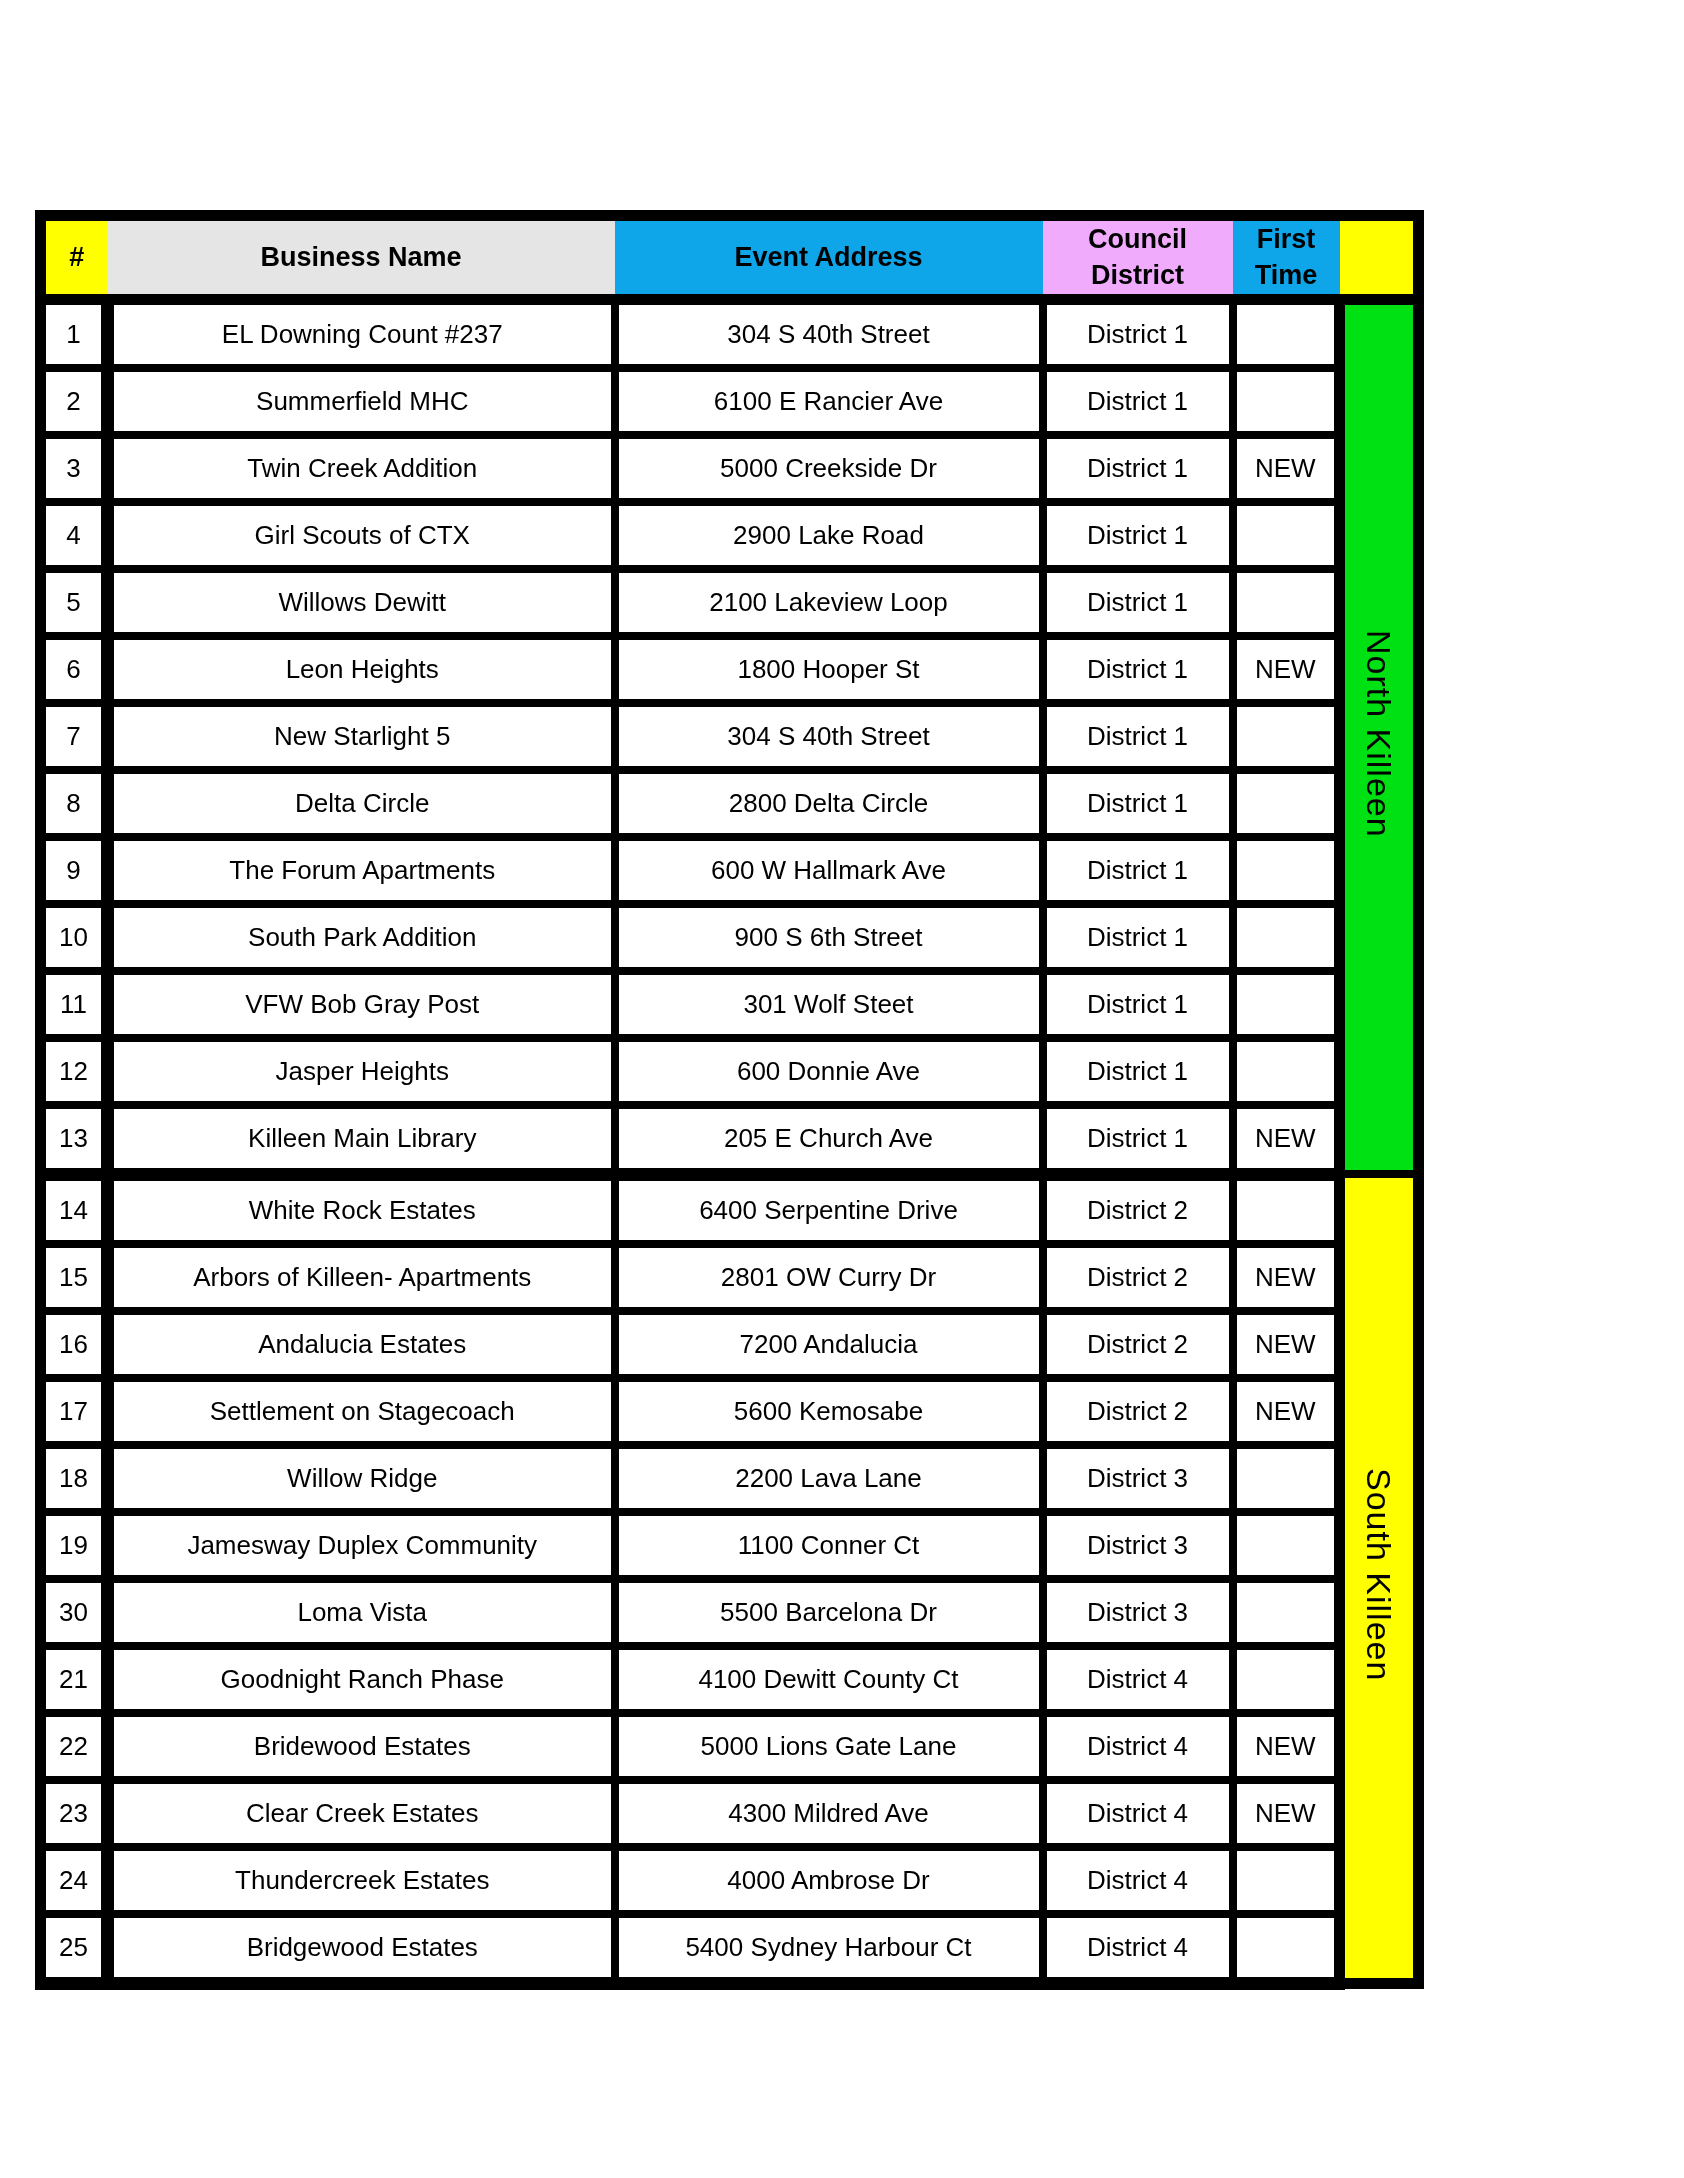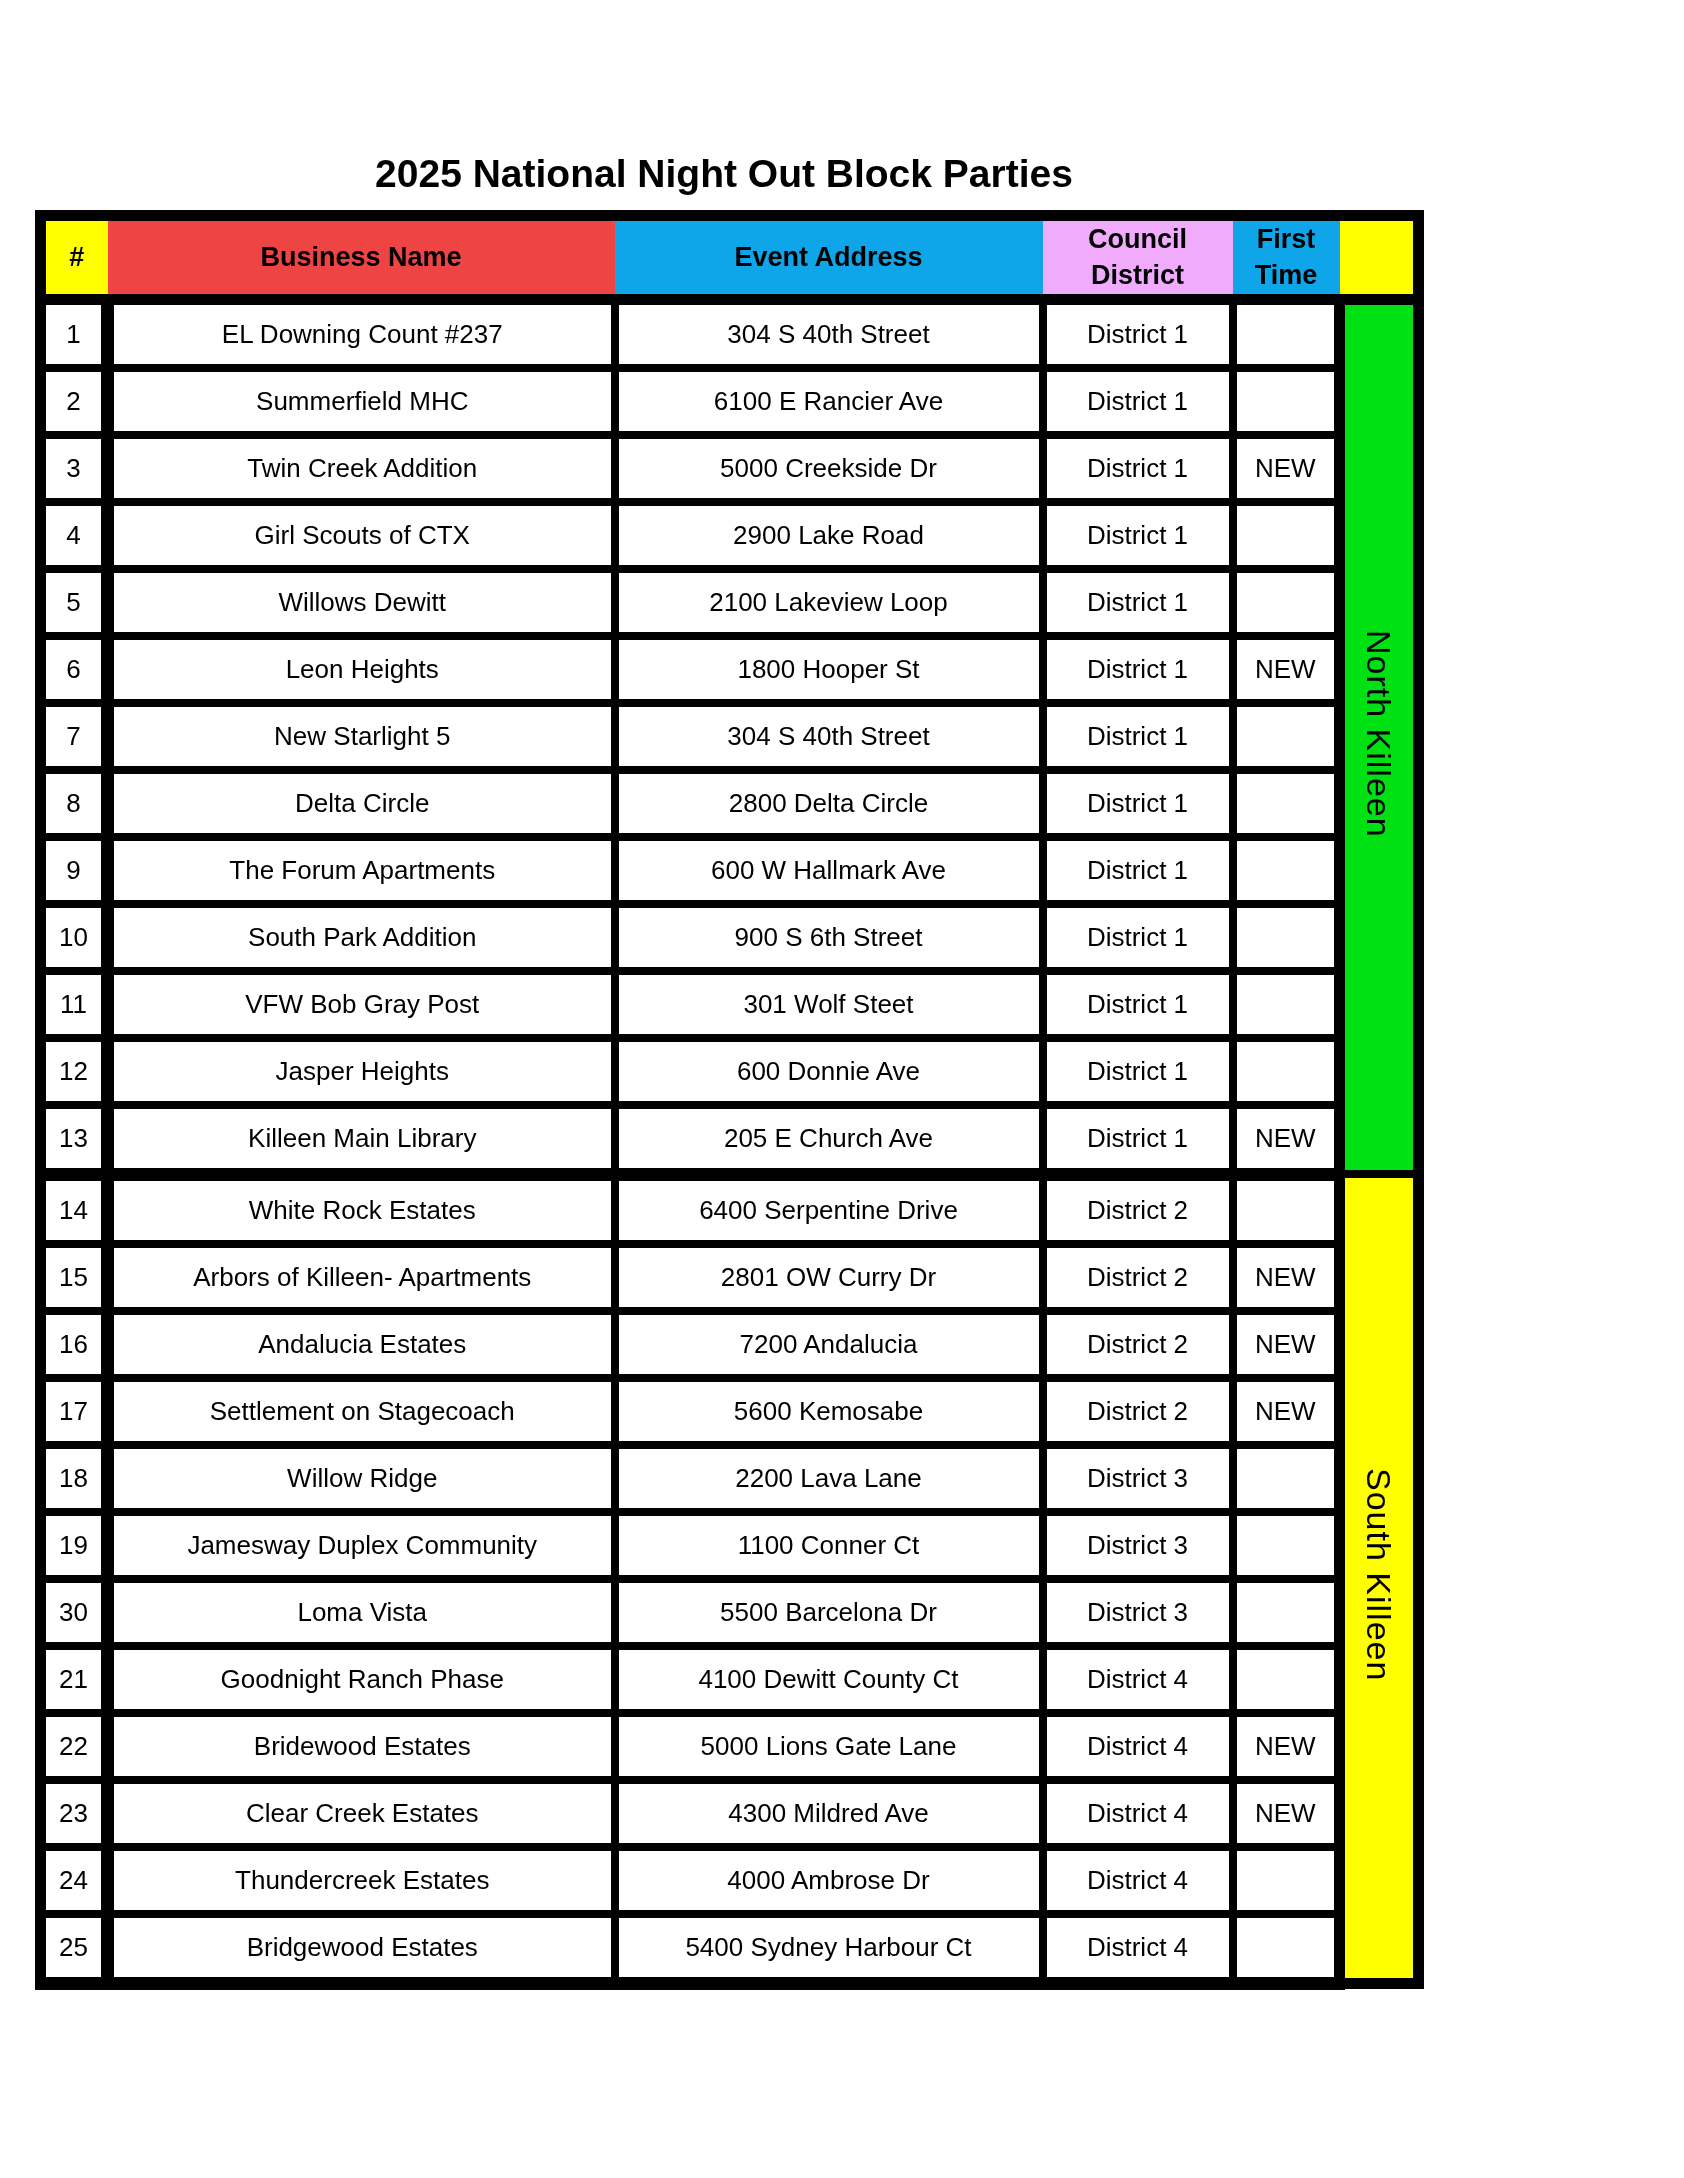--- a/index.html
+++ b/index.html
@@ -61,35 +61,34 @@
     letter-spacing:1px;
     display:inline-block;
     line-height:1;
   }
 </style>
 </head>
 <body>
 
 <div class="page">
 
-  <div class="doc-title">2025 National Night Out Block Parties</div>
 
   <table class="nno">
     <colgroup>
       <col style="width:67px">
       <col style="width:507px">
       <col style="width:428px">
       <col style="width:190px">
       <col style="width:107px">
       <col style="width:79px">
     </colgroup>
     <thead>
       <tr>
         <th style="background: rgb(255, 255, 0);">#</th>
-        <th style="background: #ef4444;">Business Name</th>
+        <th style="background: #e5e5e5;">Business Name</th>
         <th style="background: #0ea5e9;">Event Address</th>
         <th style="background: #f0abfc;">Council
 District</th>
         <th style="background: #0ea5e9;">First
 Time</th>
         <th style="background: rgb(255, 255, 0);"></th>
       </tr>
     </thead>
     <tbody id="rows-body">
 

